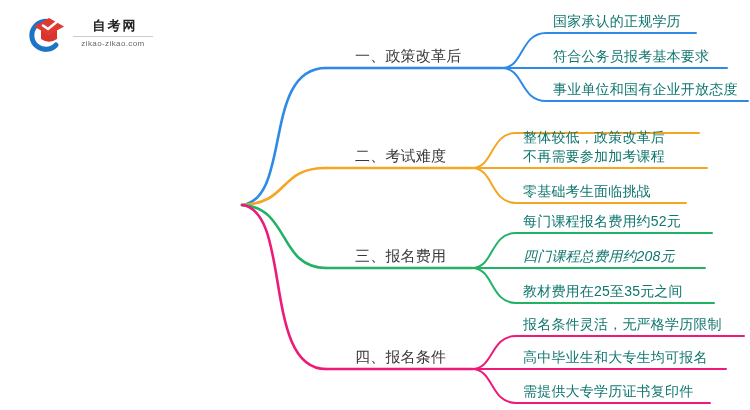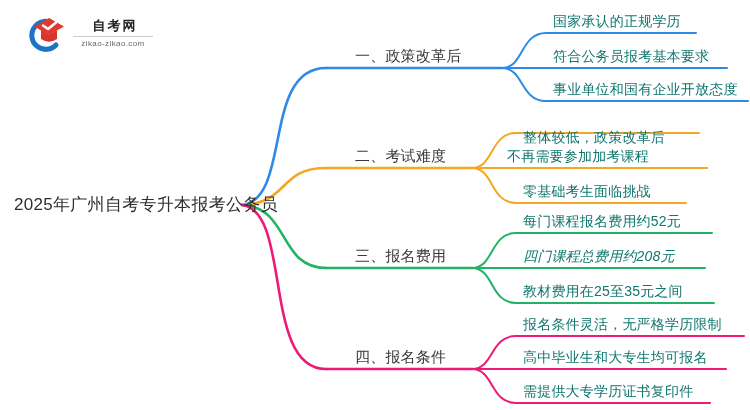--- a/index.html
+++ b/index.html
@@ -73,30 +73,29 @@
       <path d="M 26 9 A 14 14 0 1 0 28 30" fill="none" stroke="#1b74c5" stroke-width="5" stroke-linecap="round"></path>
       <polygon points="21,3 36,11.5 21,20 6,11.5" fill="#e0392f"></polygon>
       <path d="M 13 15 L 13 24 Q 21 29.5 29 24 L 29 15 L 21 19.5 Z" fill="#d8352e"></path>
       <path d="M 15 10.5 L 20 14 L 28 7.5" fill="none" stroke="#ffffff" stroke-width="2.6" stroke-linecap="round" stroke-linejoin="round"></path>
     </svg>
     <div class="logo-title">自考网</div>
     <div class="logo-divider"></div>
     <div class="logo-sub">zikao-zikao.com</div>
   </div>
 
-  <div class="txt root-label" style="left:14px;top:194px;">2025年广州自考专升本报考公务员</div>
 
   <div class="txt branch-label" style="left:355px;top:46px;">一、政策改革后</div>
   <div class="txt" style="left:553px;top:11px;">国家承认的正规学历</div>
   <div class="txt" style="left:553px;top:46px;">符合公务员报考基本要求</div>
   <div class="txt" style="left:553px;top:79px;">事业单位和国有企业开放态度</div>
 
   <div class="txt branch-label" style="left:355px;top:146px;">二、考试难度</div>
   <div class="txt" style="left:523px;top:111px;margin-top:16px;">整体较低，政策改革后</div>
-  <div class="txt" style="left:507px;top:146px;text-align:center;">不再需要参加加考课程</div>
+  <div class="txt" style="left:523px;top:146px;text-align:center;">不再需要参加加考课程</div>
   <div class="txt" style="left:523px;top:181px;">零基础考生面临挑战</div>
 
   <div class="txt branch-label" style="left:355px;top:246px;">三、报名费用</div>
   <div class="txt" style="left:523px;top:211px;">每门课程报名费用约52元</div>
   <div class="txt" style="left:523px;top:246px;font-style:italic;">四门课程总费用约208元</div>
   <div class="txt" style="left:523px;top:281px;">教材费用在25至35元之间</div>
 
   <div class="txt branch-label" style="left:355px;top:347px;">四、报名条件</div>
   <div class="txt" style="left:523px;top:314px;">报名条件灵活，无严格学历限制</div>
   <div class="txt" style="left:523px;top:381px;">需提供大专学历证书复印件</div>

